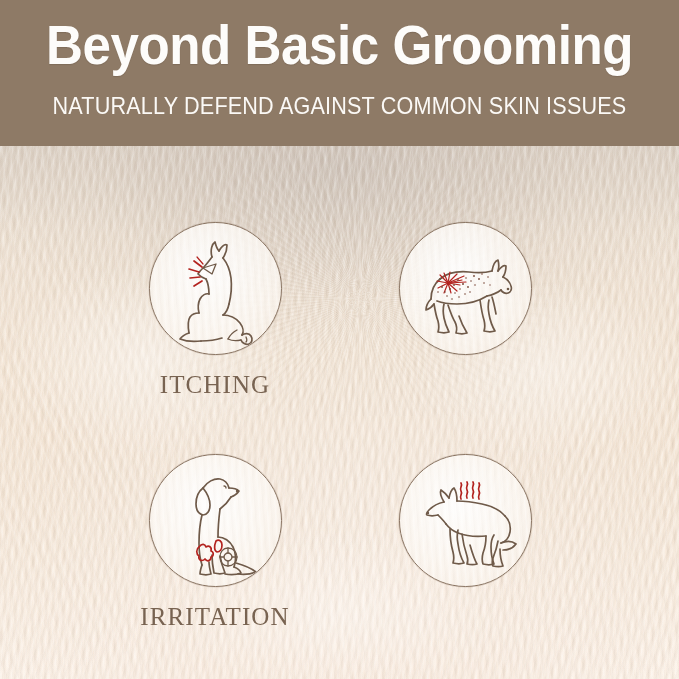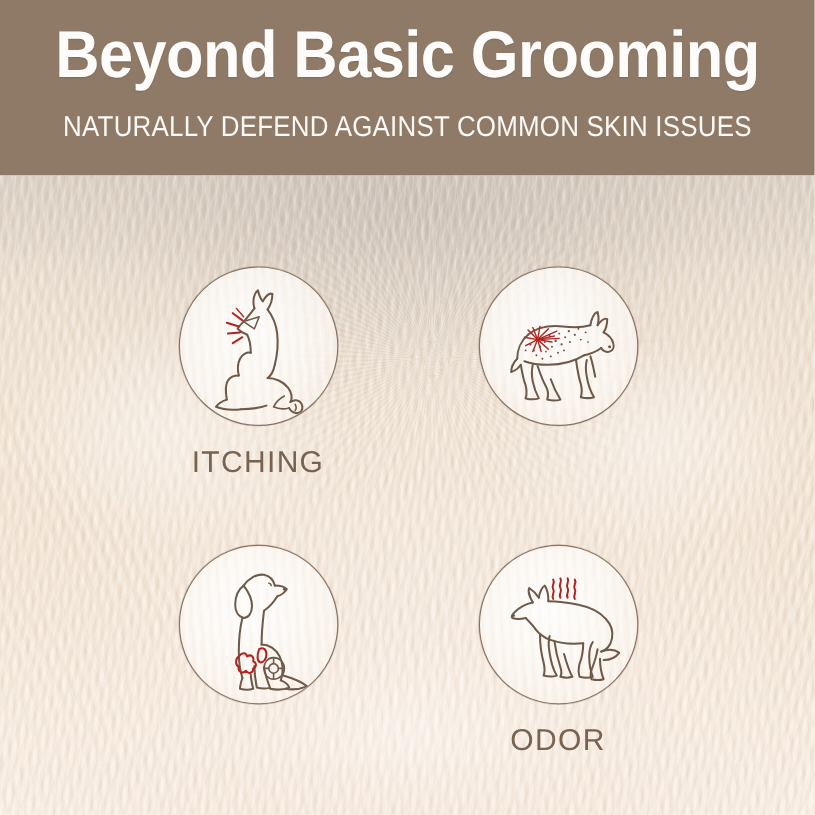--- a/index.html
+++ b/index.html
@@ -160,21 +160,21 @@
     opacity:0.45;
     background:repeating-linear-gradient(86deg,
         rgba(255,255,255,0.00) 0px, rgba(255,255,255,0.70) 1px, rgba(255,255,255,0.00) 3px,
         rgba(170,150,130,0.00) 4px, rgba(170,150,130,0.10) 5px, rgba(170,150,130,0.00) 8px);
   }
   .disc svg{position:absolute;left:0;top:0;width:131px;height:131px;display:block;}
 
   .caption{
     margin-top:15px;
     color:#786351;
-    font-family:Liberation Sans, sans-serif;
+    font-family:Liberation Serif, serif;
     font-size:25px;
     line-height:30px;
     letter-spacing:1.1px;
     font-weight:normal;
     white-space:nowrap;
   }
 
   .ln{fill:none;stroke:#6f5a49;stroke-width:1.7;stroke-linecap:round;stroke-linejoin:round;}
   .ln-thin{fill:none;stroke:#6f5a49;stroke-width:1.3;stroke-linecap:round;stroke-linejoin:round;}
   .rd{fill:none;stroke:#b3231f;stroke-width:1.7;stroke-linecap:round;stroke-linejoin:round;}
@@ -358,20 +358,21 @@
 
           <path class="ln" d="M86 108 C93 110 101 113 106 117 C101 119 94 120 88 119"></path>
 
           <path class="rd" d="M49 92 C52 88 55 89 56 92 C59 90 62 92 61 96
                                C64 97 64 101 61 102 C61 106 57 107 55 104
                                C52 107 48 105 49 101 C46 99 46 94 49 92 Z"></path>
           <path class="rd" d="M66 86 C69 84 72 86 72 90 C72 94 70 97 67 97
                                C64 96 64 91 66 86 Z"></path>
         </svg>
       </div>
+      <div class="caption">IRRITATION</div>
     </div>
 
     <div class="cell c3">
       <div class="disc">
         <div class="discfur"></div>
         <svg viewBox="0 0 131 131">
 
           <path class="ln" d="M44 47 C41 42 40 37 41 35 C44 37 47 40 49 43"></path>
           <path class="ln" d="M49 43 C50 38 52 34 54 33 C56 36 57 41 57 46"></path>
           <path class="ln" d="M44 47 C39 48 33 51 29 55 C27 57 26 59 27 60
@@ -397,17 +398,16 @@
                                C87 110 91 110 94 109 C92 104 91 98 91 92 C91 87 92 83 94 80"></path>
           <path class="ln" d="M98 86 C97 92 95 98 93 103 C92 106 92 109 93 111
                                C97 112 100 112 103 111 C101 106 100 100 100 94"></path>
 
           <path class="rd" d="M61 28 C63 31 59 33 61 36 C63 39 59 41 61 44"></path>
           <path class="rd" d="M67 27 C69 30 65 32 67 35 C69 38 65 40 67 43"></path>
           <path class="rd" d="M73 27 C75 30 71 32 73 35 C75 38 71 40 73 43"></path>
           <path class="rd" d="M79 28 C81 31 77 33 79 36 C81 39 77 41 79 44"></path>
         </svg>
       </div>
-      <div class="caption">ODOR</div>
     </div>
 
   </div>
 </div>
 
 </body></html>

